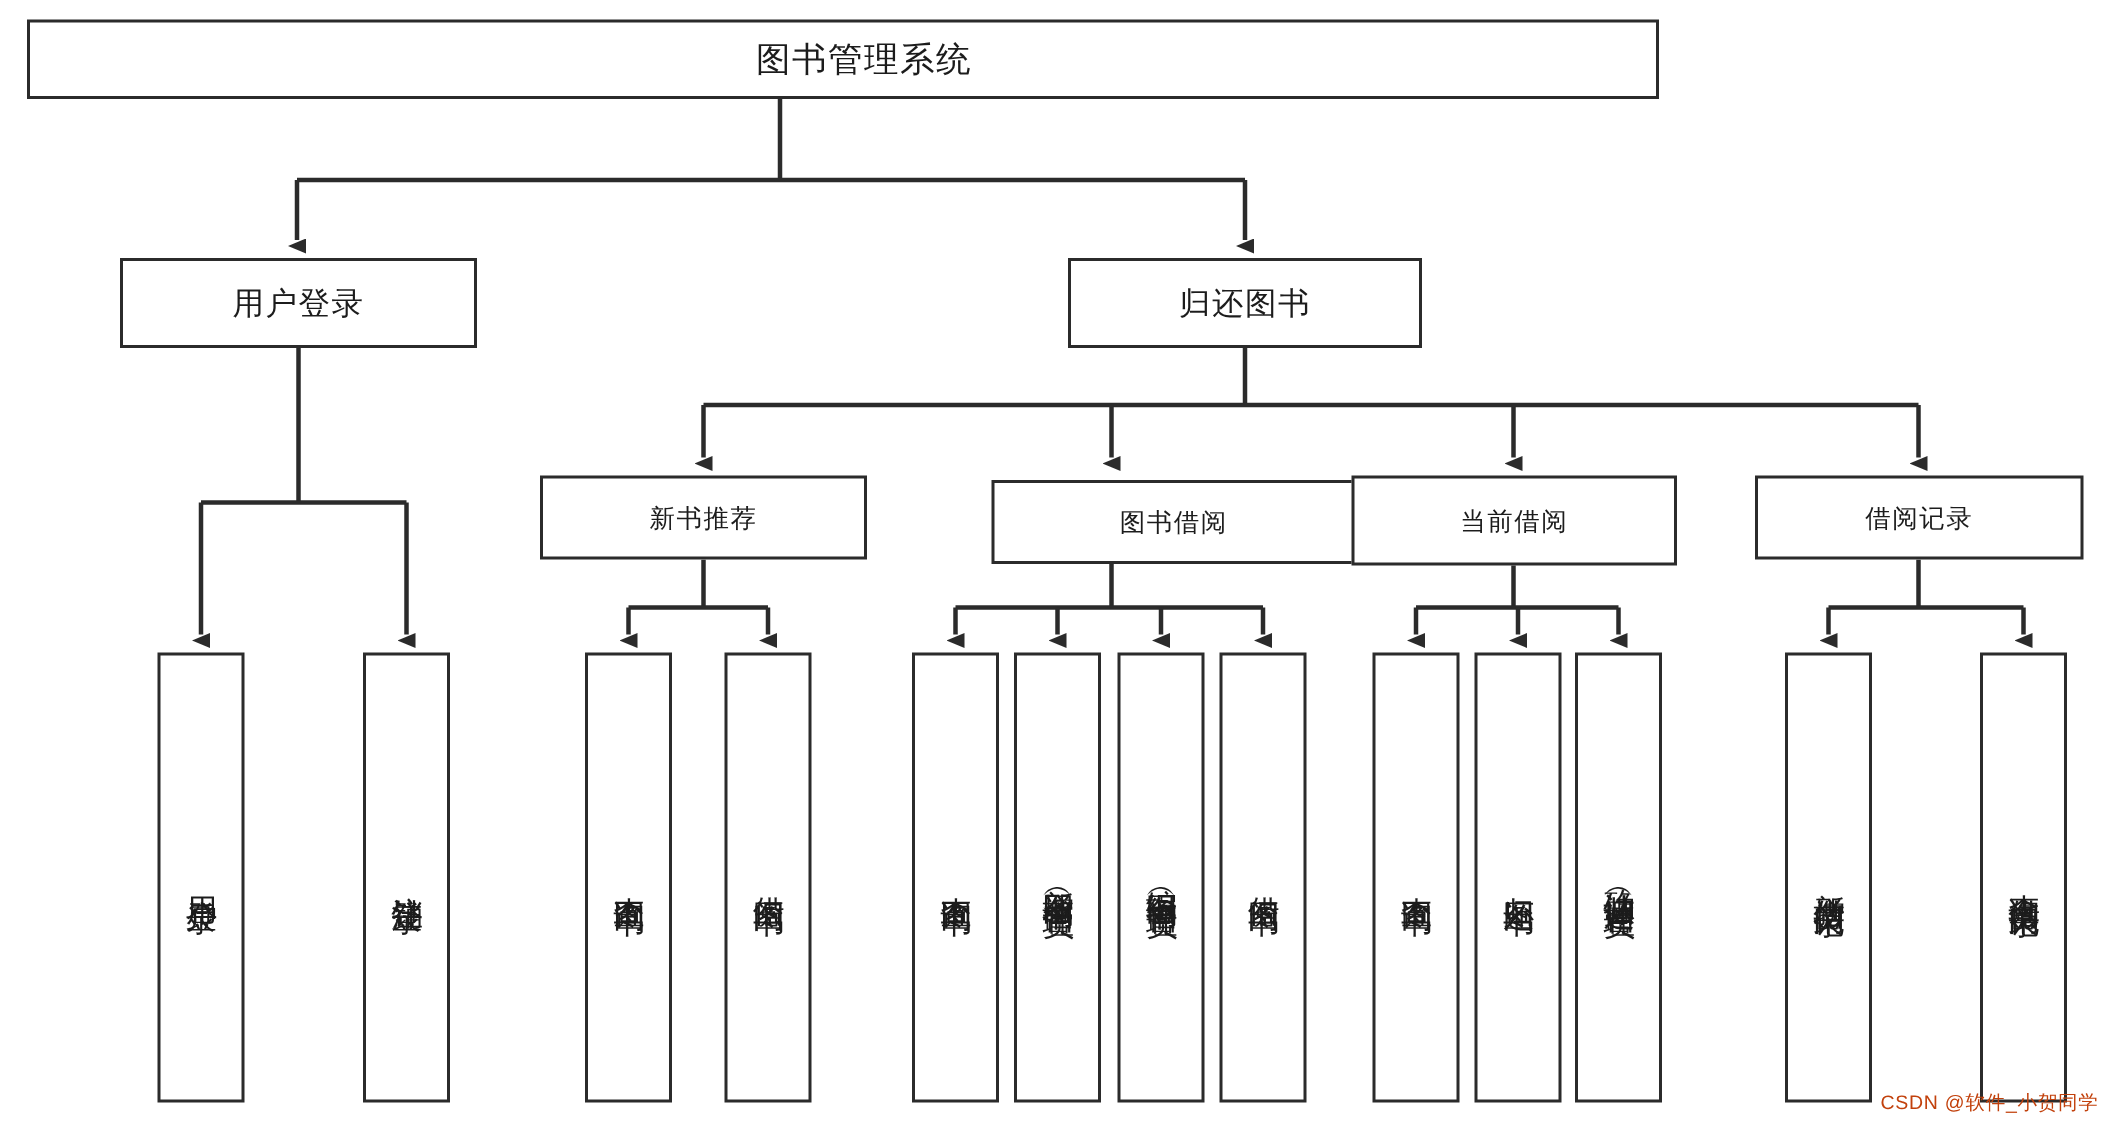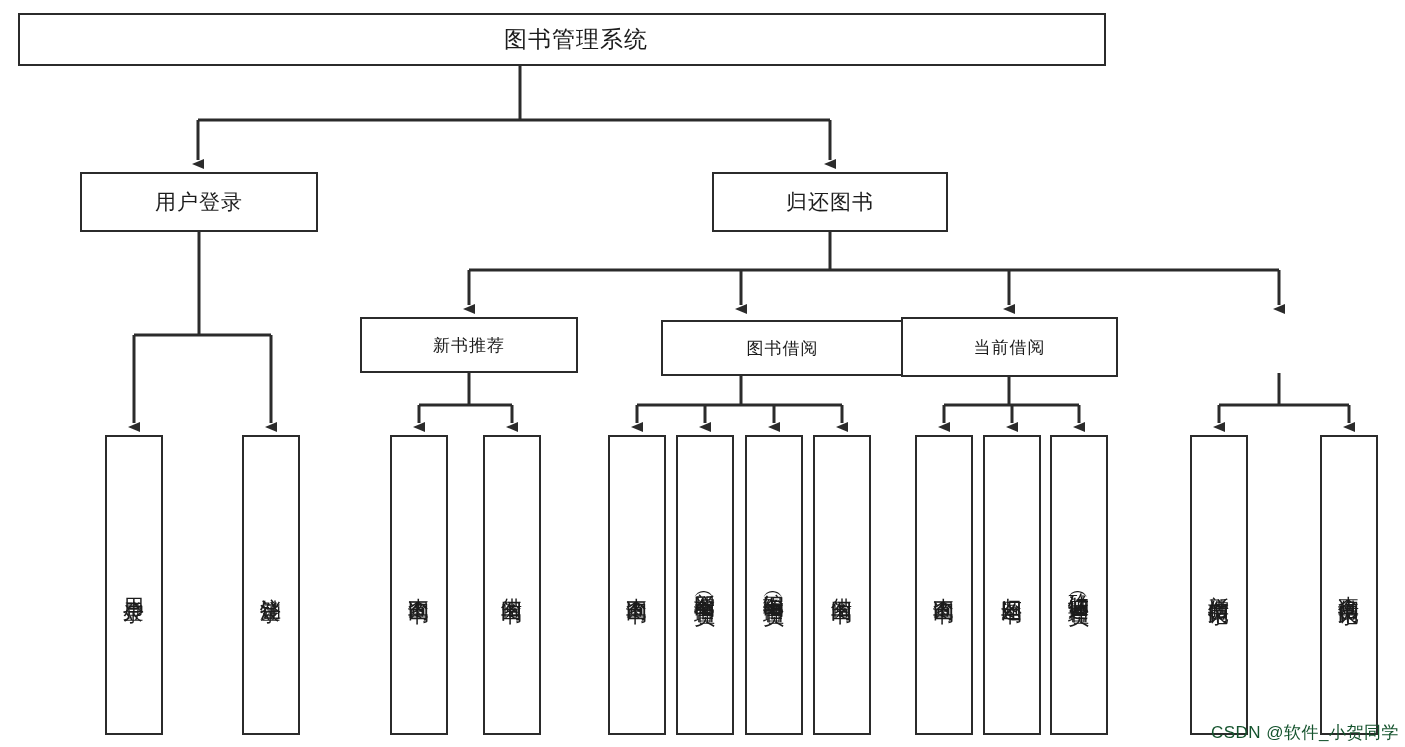--- a/index.html
+++ b/index.html
@@ -56,22 +56,22 @@
     padding: 4px 0;
   }
   .node-leaf .leaf-text {
     display: block;
     white-space: nowrap;
   }
   #watermark {
     position: absolute;
     right: 6px;
     bottom: 3px;
-    font-size: 17px;
-    color: #14532d;
+    font-size: 13px;
+    color: #c2410c;
     letter-spacing: 0.5px;
     white-space: nowrap;
     pointer-events: none;
   }
 </style>
 </head>
 <body>
 
 <div id="canvas">
 
@@ -138,20 +138,21 @@
   </svg>
 
   <div class="node-box node-root" style="left:18px; top:13px; width:1088px; height:53px;padding-left:28px;">图书管理系统</div>
 
   <div class="node-box node-l2" style="left:80px; top:172px; width:238px; height:60px;">用户登录</div>
   <div class="node-box node-l2" style="left:712px; top:172px; width:236px; height:60px;">归还图书</div>
 
   <div class="node-box node-l3" style="left:360px; top:317px; width:218px; height:56px;">新书推荐</div>
   <div class="node-box node-l3" style="left:633px; top:320px; width:243px; height:56px;margin-left:28px;">图书借阅</div>
   <div class="node-box node-l3" style="left:901px; top:317px; width:217px; height:60px;">当前借阅</div>
+  <div class="node-box node-l3" style="left:1170px; top:317px; width:219px; height:56px;">借阅记录</div>
 
   <div class="node-box node-leaf" style="left:105px; top:435px; width:58px; height:300px;">
     <span class="leaf-text">用户登录</span>
   </div>
   <div class="node-box node-leaf" style="left:242px; top:435px; width:58px; height:300px;">
     <span class="leaf-text">注销登录</span>
   </div>
 
   <div class="node-box node-leaf" style="left:390px; top:435px; width:58px; height:300px;">
     <span class="leaf-text">查询图书</span>

